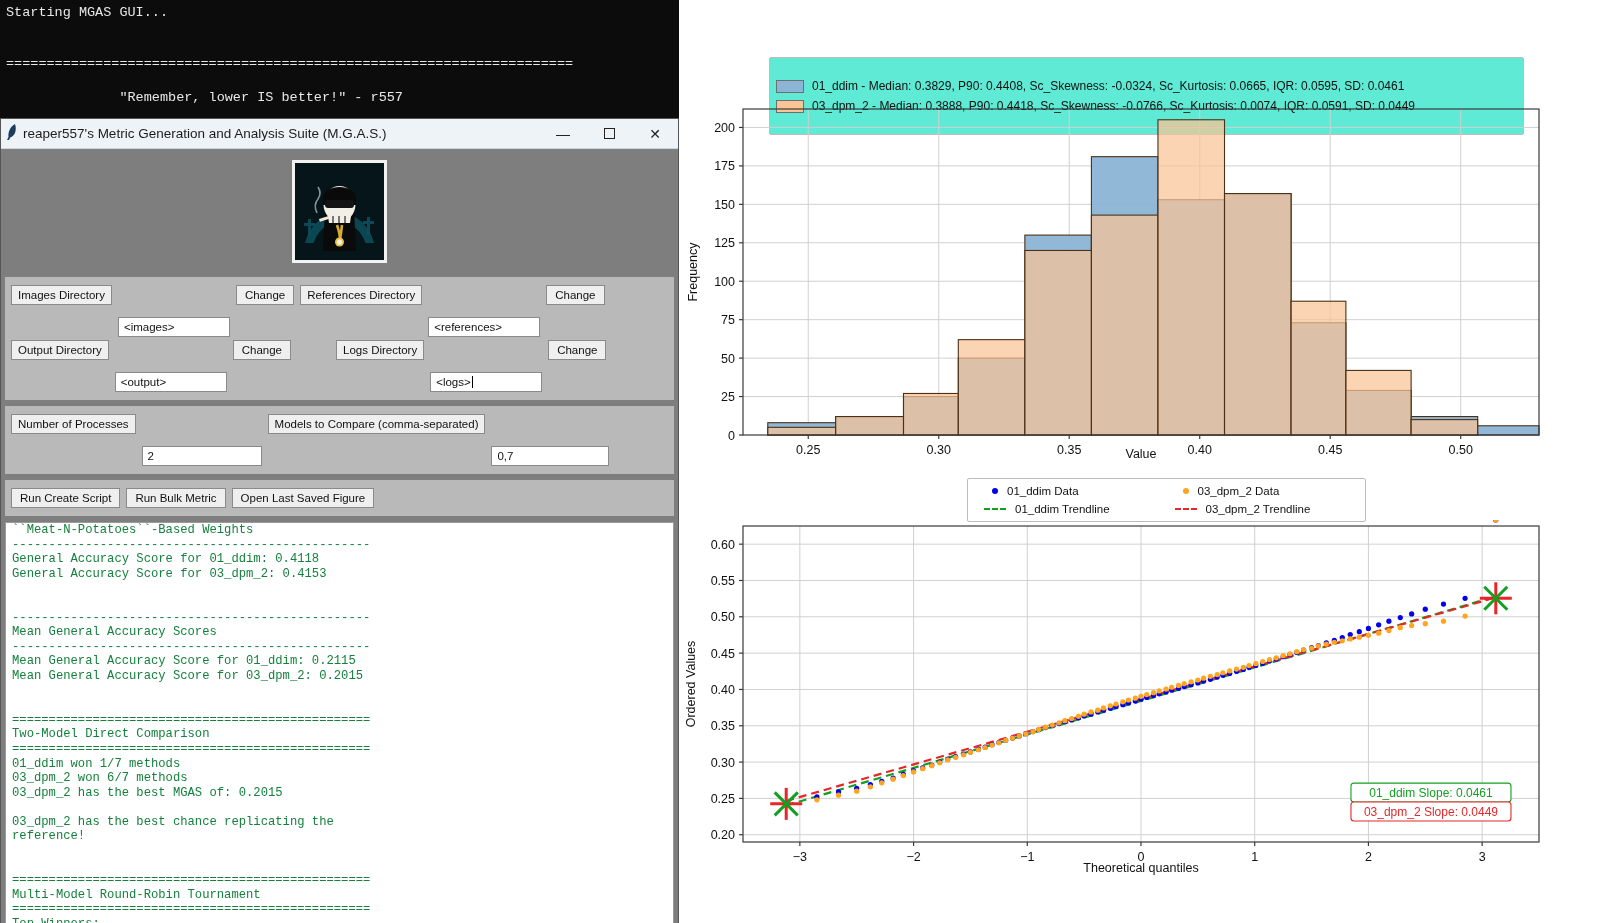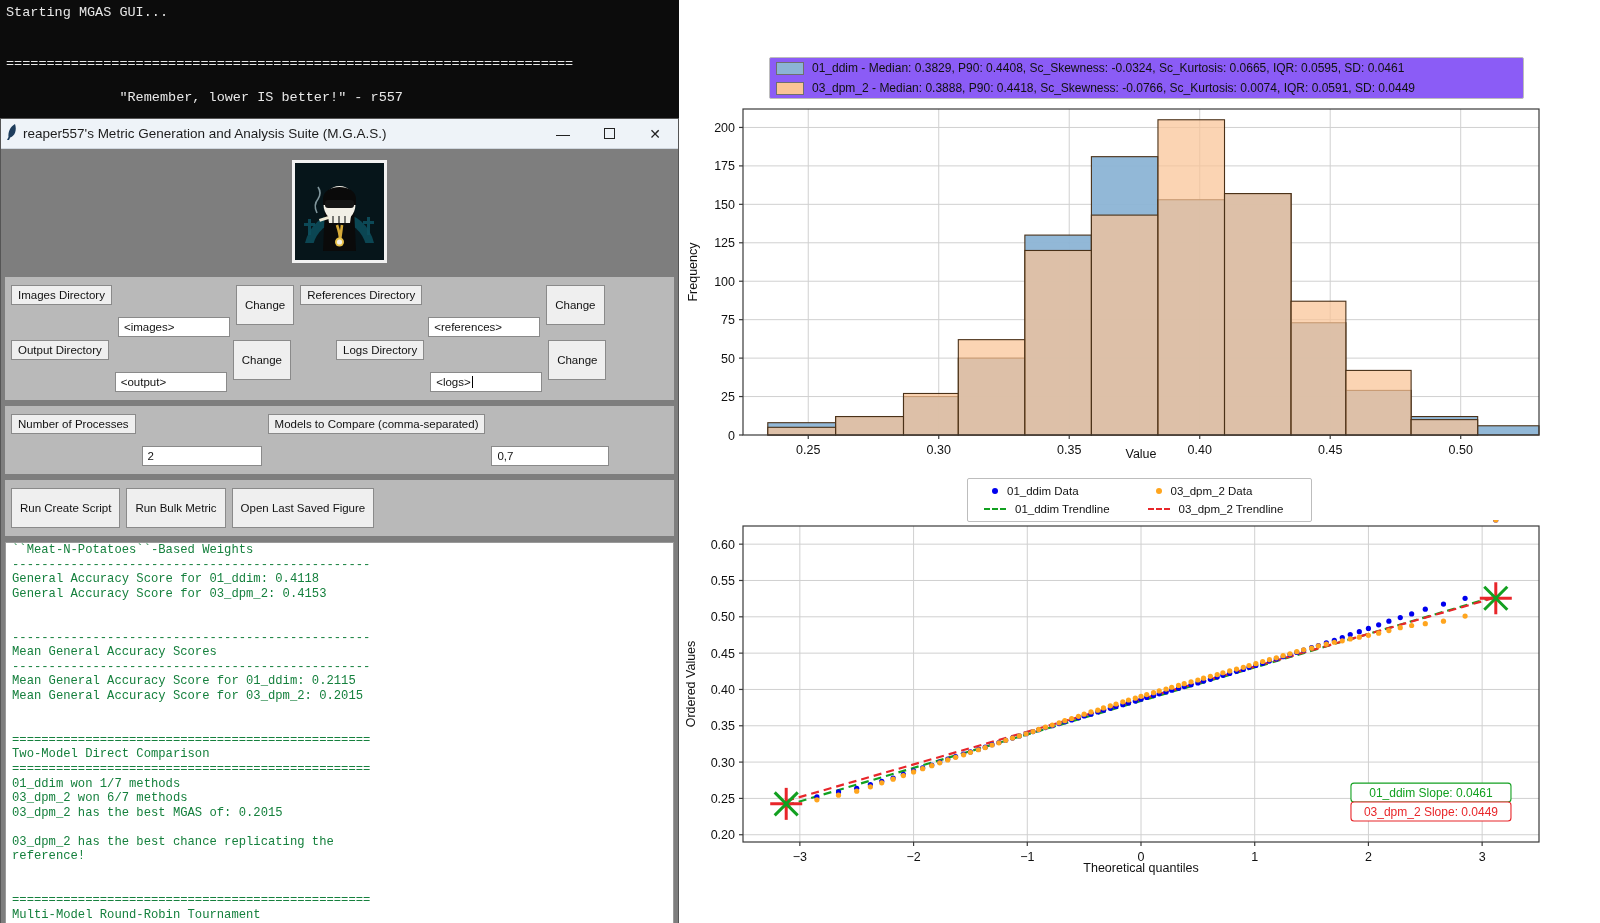--- a/index.html
+++ b/index.html
@@ -53,49 +53,49 @@
   }
   .txt {
     background:#ffffff; border:1px solid #8a8a8a; padding:3px 5px;
     font-size:11.5px; color:#111; font-family:"Liberation Sans", sans-serif;margin-top:32px;
   }
   .txt.w1 { width:112px; }
   .txt.w2 { width:112px; }
   .txt.wnum { width:120px; }
   .txt.wmodels { width:118px; }
   .btn {
-    background:#efefef; border:1px solid #8a8a8a; padding:13px 8px;
+    background:#efefef; border:1px solid #8a8a8a; padding:3px 8px;
     font-size:11.5px; color:#111; cursor:default; white-space:nowrap;
   }
   .caret { display:inline-block; width:1px; height:12px; background:#000; vertical-align:-2px; margin-left:1px;}
 
   #console {
     flex:1 1 auto; margin:3px 4px 4px 4px; background:#ffffff; color:#15803d;
     font-family:"Liberation Mono", monospace; font-size:12.2px; line-height:14.6px;
     white-space:pre; overflow:hidden; padding:0 6px; border:1px solid #9a9a9a;
   }
 
   
   #figure {
     position:absolute; left:679px; top:0; width:921px; height:923px;
     background:#ffffff;
   }
 
   
   #hist-legend {
     position:absolute; left:90px; top:57px; width:755px;
-    background:#8b5cf6; border:1px solid #bdbdbd; border-radius:2px;
-    padding:0 6px; font-size:12px; color:#111;
+    background:#5eead4; border:1px solid #bdbdbd; border-radius:2px;
+    padding:18px 6px; font-size:12px; color:#111;
   }
   .lgrow { display:flex; align-items:center; gap:8px; height:20px; }
   .swatch { width:28px; height:13px; border:1px solid #6f6f6f; flex:0 0 auto; }
 
   
   #qq-legend {
-    position:absolute; left:288px; top:478px; width:345px;
+    position:absolute; left:288px; top:478px; width:399px;
     background:#fff; border:1px solid #bdbdbd; border-radius:2px;
     padding:3px 8px; font-size:11.5px; color:#111;
   }
   .qqrow { display:flex; align-items:center; height:18px; }
   .qqcell { display:flex; align-items:center; gap:9px; width:50%; }
   .dot { width:6px; height:6px; border-radius:50%; margin-left:16px;}
   .dash { width:22px; height:0; border-top:2.4px dashed #1f9e2b; margin-left:8px;}
 
   .axis-title { font-size:12.5px; fill:#111; }
   .tick-lbl { font-size:12.5px; fill:#111; }

